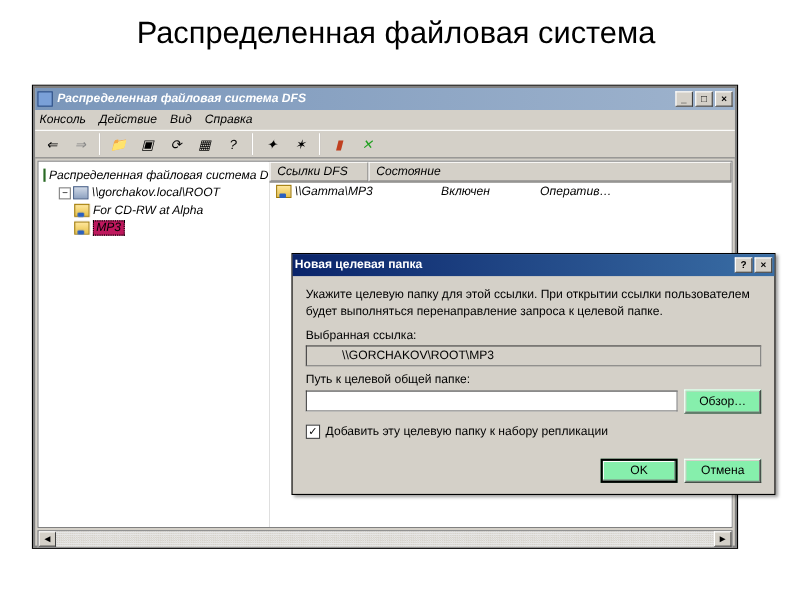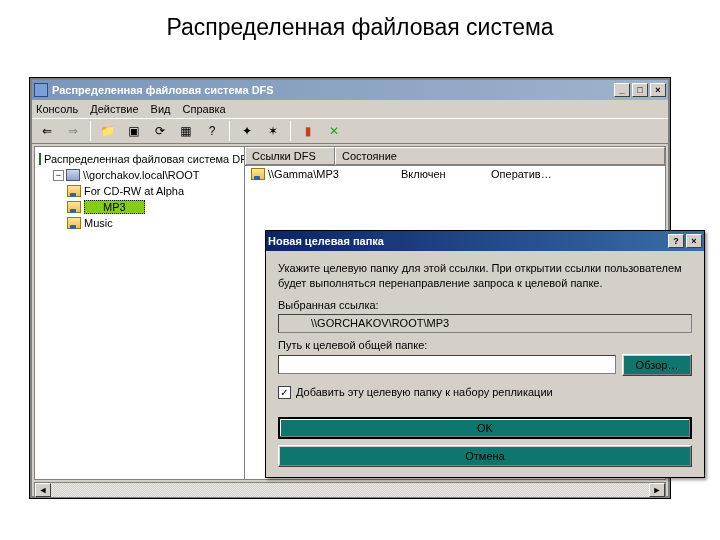--- a/index.html
+++ b/index.html
@@ -7,34 +7,35 @@
     margin: 0;
     font-family: Tahoma, Arial, sans-serif;
     font-size: 11px;
     background: #fff;
     width: 720px;
     height: 540px;
     overflow: hidden;
   }
   .slide-title {
     font-family: Arial, sans-serif;
-    font-size: 23px;
+    font-size: 28px;
     text-align: center;
     padding: 14px 0 10px;
     color: #000;
   }
   .mmc-window {
     position: absolute;
     left: 30px;
     top: 78px;
     width: 640px;
     height: 420px;
     border: 2px solid #808080;
     background: #d4d0c8;
     box-shadow: 0 0 0 1px #000;
+    font-style: italic;
   }
   .titlebar {
     height: 20px;
     background: linear-gradient(to right, #7a96ba, #9eb3cd);
     color: #fff;
     display: flex;
     align-items: center;
     padding: 0 2px;
     font-weight: bold;
   }
@@ -103,21 +104,21 @@
     border: 1px solid #808080;
     display: inline-flex; align-items: center; justify-content: center;
     font-size: 9px; line-height: 1;
     margin-right: 2px;
     background: #fff;
   }
   .tree-item .ticon { width: 14px; height: 12px; margin-right: 3px; display: inline-block; }
   .tree-indent-1 { padding-left: 14px; }
   .tree-indent-2 { padding-left: 28px; }
   .tree-item.selected span.lbl {
-    background: #84cc16; border: 1px dotted #000; padding: 0 18px;
+    background: #be185d; border: 1px dotted #000; padding: 0 2px;
   }
   .listpane {
     flex: 1;
     display: flex;
     flex-direction: column;
     background: #fff;
   }
   .listhdr {
     display: flex;
     background: #d4d0c8;
@@ -173,41 +174,40 @@
     border-top-color: #404040; border-left-color: #404040;
     background: #fff;
     padding: 2px 4px;
     font: inherit;
     height: 19px;
   }
   .dlginput.readonly { background: #d4d0c8; padding-left: 32px; }
   .dlgrow { display: flex; gap: 6px; align-items: center; }
   .btn {
     min-width: 70px; height: 22px;
-    background: #0f766e;
+    background: #86efac;
     border: 1px solid #fff;
     border-right-color: #404040; border-bottom-color: #404040;
     box-shadow: inset -1px -1px 0 #808080, inset 1px 1px 0 #d4d0c8;
     font: inherit;
     cursor: default;
     padding: 0 8px;
   }
   .btn.default { border: 2px solid #000; padding: 0 7px; box-shadow: inset -1px -1px 0 #808080, inset 1px 1px 0 #fff; }
   .chkrow { display: flex; align-items: center; gap: 5px; margin-top: 10px; }
   .chkbox {
     width: 13px; height: 13px;
     background: #fff;
     border: 1px solid #404040;
     display: inline-flex; align-items: center; justify-content: center;
     font-size: 10px;
   }
   .dlgbuttons {
     display: flex; justify-content: flex-end; gap: 6px;
     padding: 8px 12px 10px;
-    flex-direction: column;
   }
   .ico-share { background: linear-gradient(#ffe79c,#e8c24a); border: 1px solid #a07800; position: relative; }
   .ico-share::after { content:""; position:absolute; bottom:-1px; left:2px; width:6px; height:4px; background:#2a60c0; border-radius:1px; }
   .ico-node { background: linear-gradient(#cfd8e6,#8fa3c2); border: 1px solid #425b85; }
   .ico-root { background: linear-gradient(#b6e0b0,#5aa850); border:1px solid #2a6a25; }
   .ico-dfs { width:14px; height:14px; background:#7aa0d8; border:1px solid #2a4a80; display:inline-block; }
 </style>
 </head>
 <body>
 
@@ -256,24 +256,20 @@
         <span class="lbl">\\gorchakov.local\ROOT</span>
       </div>
       <div class="tree-item tree-indent-2">
         <span class="ticon ico-share"></span>
         <span class="lbl">For CD-RW at Alpha</span>
       </div>
       <div class="tree-item tree-indent-2 selected">
         <span class="ticon ico-share"></span>
         <span class="lbl">MP3</span>
       </div>
-      <div class="tree-item tree-indent-2">
-        <span class="ticon ico-share"></span>
-        <span class="lbl">Music</span>
-      </div>
     </div>
     <div class="listpane">
       <div class="listhdr">
         <div class="col" style="width:90px">Ссылки DFS</div>
         <div class="col" style="flex:1">Состояние</div>
       </div>
       <div class="listrow">
         <div class="cell" style="width:150px">
           <span class="ticon ico-share"></span>
           <span>\\Gamma\MP3</span>

